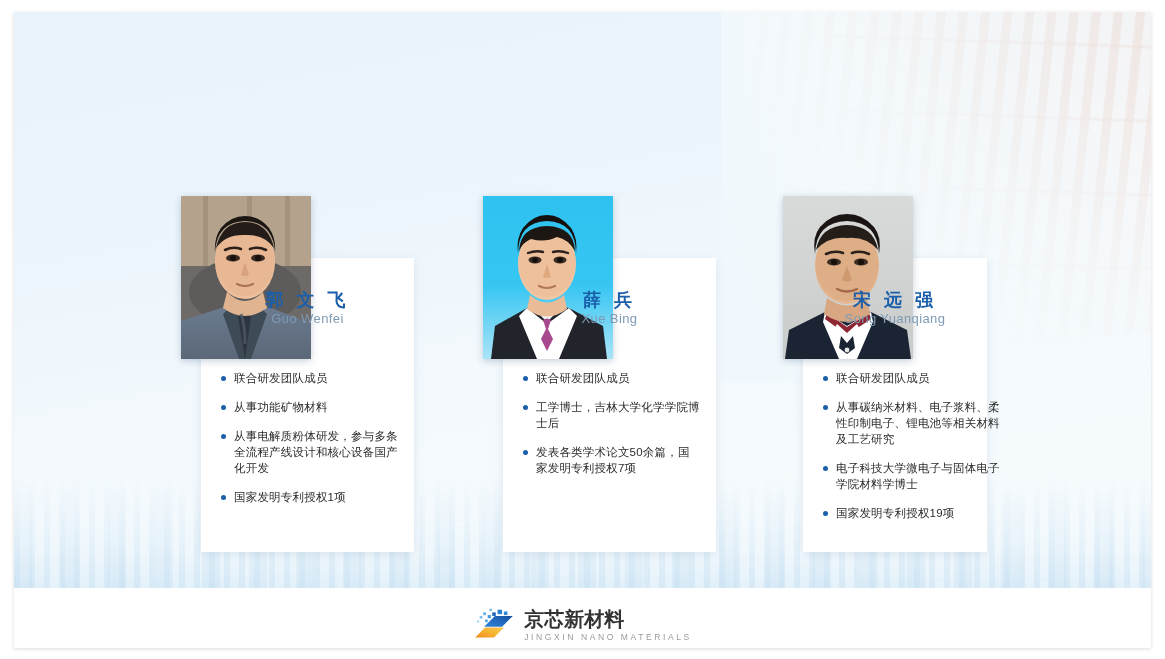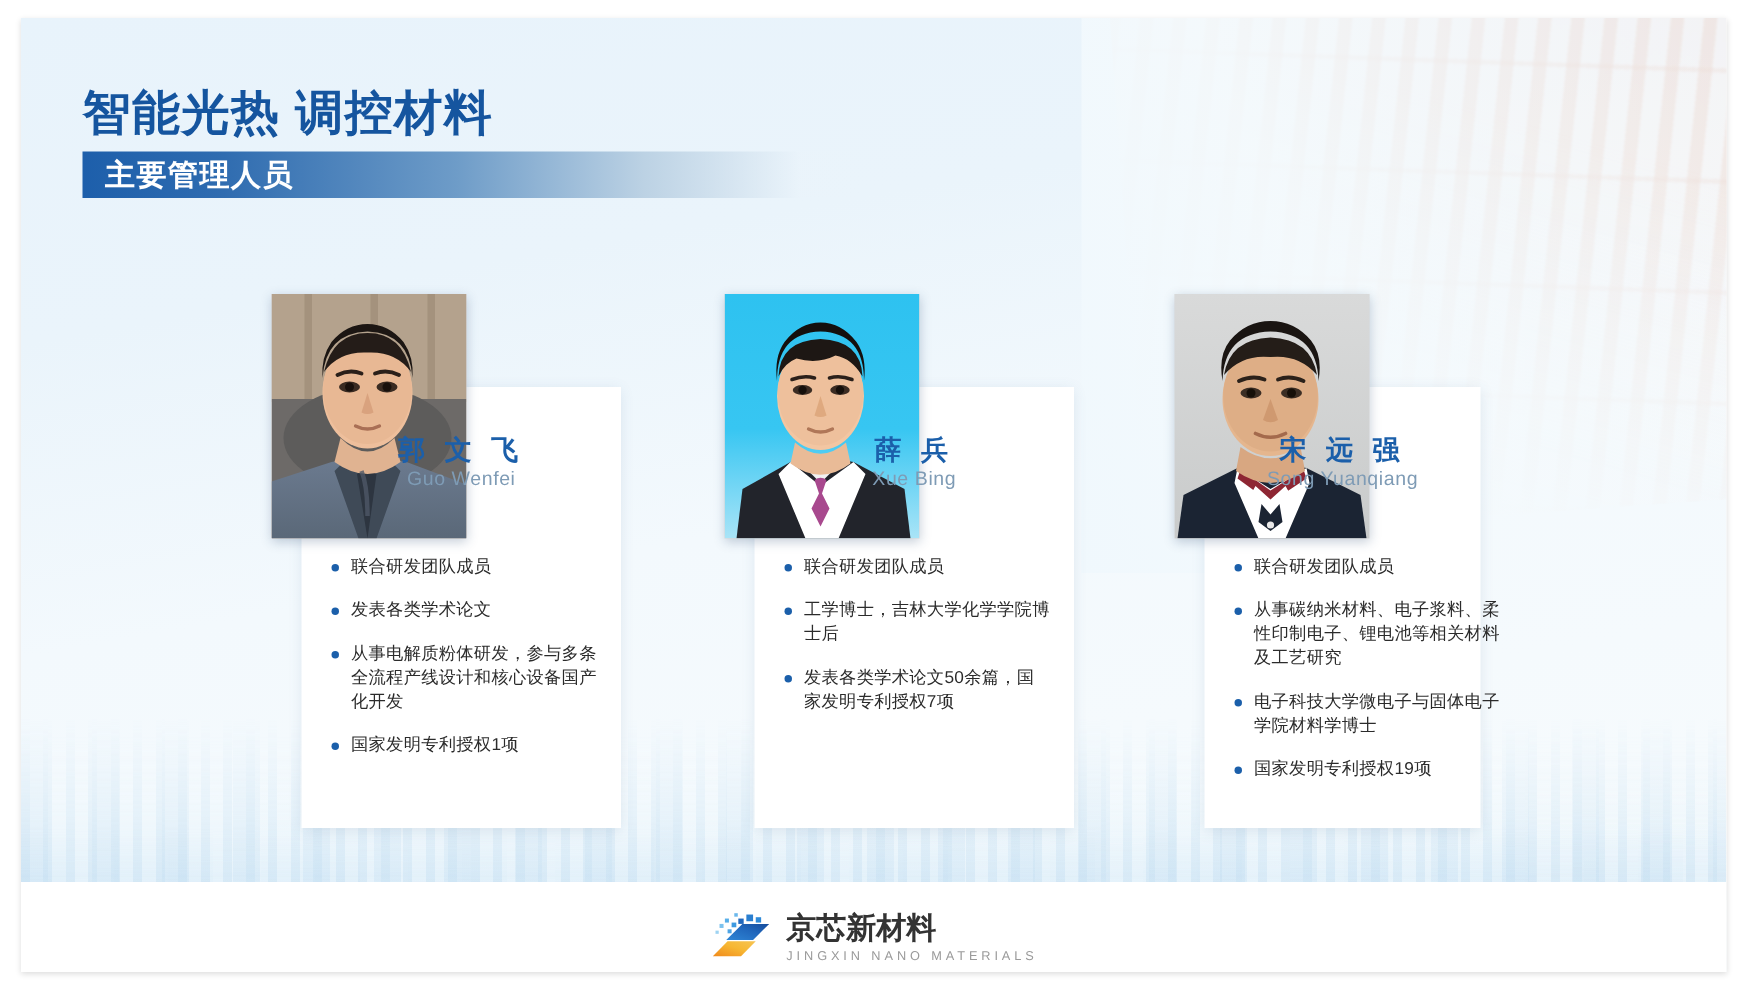--- a/index.html
+++ b/index.html
@@ -267,26 +267,20 @@
 <div id="page">
   <div id="slide">
 
     <div class="bg-base"></div>
     <div class="bg-building"></div>
     <div class="bg-building-fade"></div>
     <div class="bg-city"></div>
     <div class="bg-city-blocks"></div>
     <div class="bg-bottom-white"></div>
 
-    <div class="title-block">
-      <div class="main-title">智能光热 调控材料</div>
-      <div class="subtitle-bar">
-        <div class="subtitle-text">主要管理人员</div>
-      </div>
-    </div>
 
     <div class="card" style="left:187px; top:246px; width:213px; height:294px;">
       <div class="photo" style="left:-20px; top:-62px; width:130px; height:163px;">
         <svg width="130" height="163" viewBox="0 0 130 163">
           <defs>
             <linearGradient id="p1bg" x1="0" y1="0" x2="0" y2="1">
               <stop offset="0%" stop-color="#b9a894"></stop>
               <stop offset="45%" stop-color="#a5937f"></stop>
               <stop offset="100%" stop-color="#8d8176"></stop>
             </linearGradient>
@@ -320,21 +314,21 @@
           <path d="M56 88 q8 4 16 0" stroke="#a96f55" stroke-width="2.2" fill="none" stroke-linecap="round"></path>
           <path d="M60 118 q4 10 4 30" stroke="#4d5866" stroke-width="3" fill="none" opacity="0.8"></path>
         </svg>
       </div>
       <div class="name-block" style="left:0; top:31px;">
         <div class="name-cn">郭 文 飞</div>
         <div class="name-en">Guo Wenfei</div>
       </div>
       <ul class="bullets" style="left:18px; top:112px; width:180px;">
         <li>联合研发团队成员</li>
-        <li>发表各类学术论文</li>
+        <li>从事功能矿物材料</li>
         <li>从事电解质粉体研发，参与多条全流程产线设计和核心设备国产化开发</li>
         <li>国家发明专利授权1项</li>
       </ul>
     </div>
 
     <div class="card" style="left:489px; top:246px; width:213px; height:294px;">
       <div class="photo" style="left:-20px; top:-62px; width:130px; height:163px;">
         <svg width="130" height="163" viewBox="0 0 130 163">
           <defs>
             <linearGradient id="p2bg" x1="0" y1="0" x2="0" y2="1">

